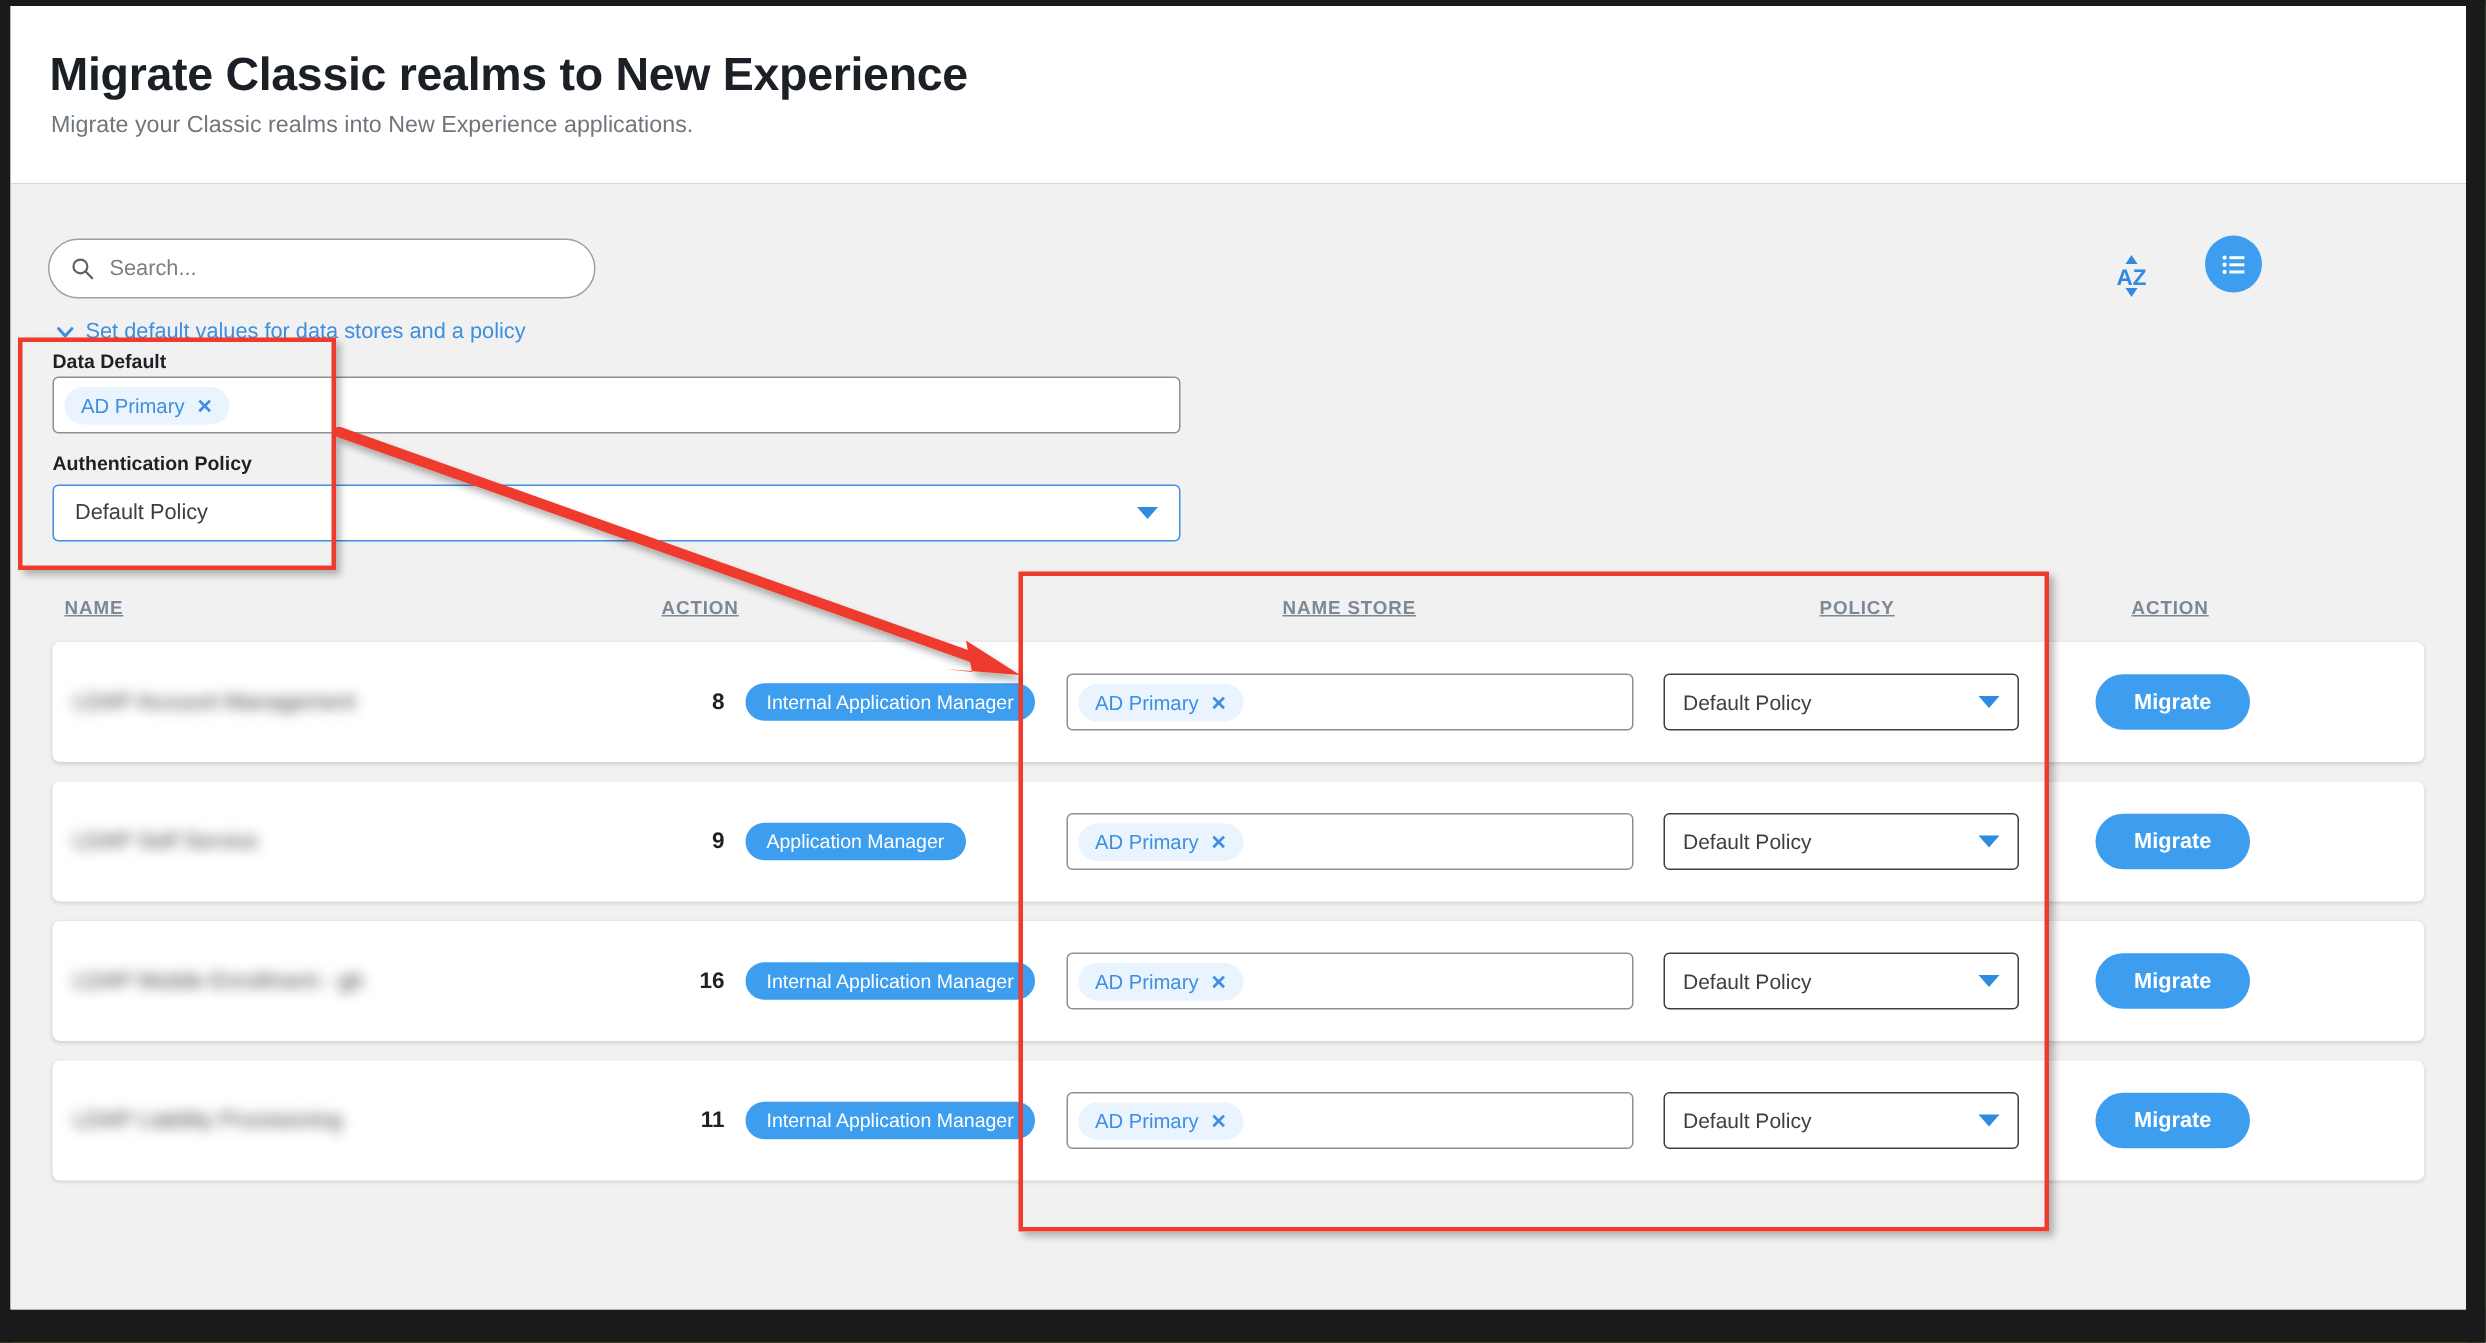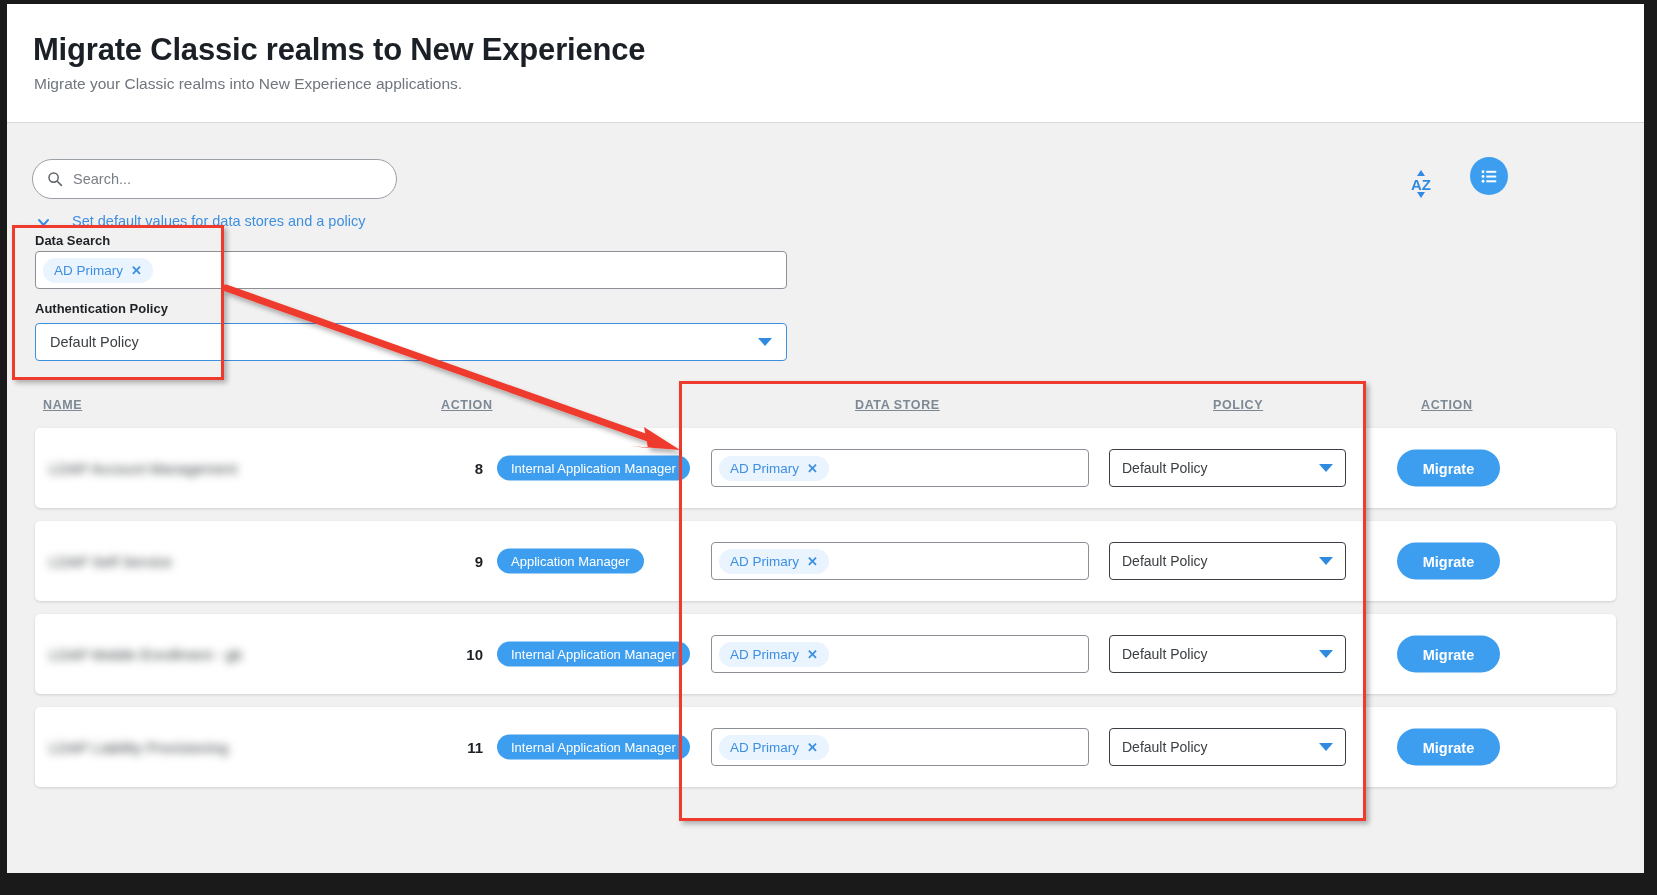--- a/index.html
+++ b/index.html
@@ -75,21 +75,21 @@
   .list-icon-btn {
     position:absolute; left:1463px; top:34px;
     width:38px; height:38px; border-radius:50%;
     background:#3d9ef0; cursor:pointer;
     display:flex; align-items:center; justify-content:center;
   }
 
   
   .defaults-toggle {
     position:absolute; left:30px; top:90px;
-    display:flex; align-items:center; gap:22px;
+    display:flex; align-items:center; gap:7px;
     cursor:pointer;
   }
   .chev { width:13px; height:13px; display:block; }
   .defaults-toggle-label {
     font-size:14.5px; color:#3e8fe0;
   }
 
   .defaults-panel {
     position:absolute; left:20px; top:110px;
     width:760px; height:145px;
@@ -244,21 +244,21 @@
       <div class="defaults-toggle">
         <span class="chev">
           <svg viewBox="0 0 13 13" width="13" height="13">
             <polyline points="2,4 6.5,9 11,4" fill="none" stroke="#3e8fe0" stroke-width="2" stroke-linecap="round" stroke-linejoin="round"></polyline>
           </svg>
         </span>
         <span class="defaults-toggle-label">Set default values for data stores and a policy</span>
       </div>
 
       <div class="defaults-panel">
-        <span class="field-label" style="position:absolute;left:8px;top:0;">Data Search</span>
+        <span class="field-label" style="position:absolute;left:8px;top:0;">Data Default</span>
 
         <div class="ds-field">
           <span class="chip">
             <span>AD Primary</span>
             <span class="chip-x">✕</span>
           </span>
         </div>
 
         <span class="field-label ap-label">Authentication Policy</span>
 
@@ -266,21 +266,21 @@
           <span>Default Policy</span>
           <span class="caret"></span>
         </div>
       </div>
 
       <div class="table">
 
         <div class="thead">
           <div class="th th-name">NAME</div>
           <div class="th th-realm">ACTION</div>
-          <div class="th th-ds">DATA STORE</div>
+          <div class="th th-ds">NAME STORE</div>
           <div class="th th-policy">POLICY</div>
           <div class="th th-action">ACTION</div>
         </div>
 
         <div id="rows">
             <div class="row">
               <div class="cell name-blur">LDAP Account Management</div>
               <div class="cell realm-num">8</div>
               <div class="cell realm-badge">Internal Application Manager</div>
               <div class="cell ds-cell">
@@ -306,21 +306,21 @@
                 </span>
               </div>
               <div class="cell policy-cell">
                 <span>Default Policy</span>
                 <span class="caret"></span>
               </div>
               <button class="cell migrate-btn">Migrate</button>
             </div>
             <div class="row">
               <div class="cell name-blur">LDAP Mobile Enrollment - gb</div>
-              <div class="cell realm-num">10</div>
+              <div class="cell realm-num">16</div>
               <div class="cell realm-badge">Internal Application Manager</div>
               <div class="cell ds-cell">
                 <span class="chip">
                   <span>AD Primary</span>
                   <span class="chip-x">✕</span>
                 </span>
               </div>
               <div class="cell policy-cell">
                 <span>Default Policy</span>
                 <span class="caret"></span>

